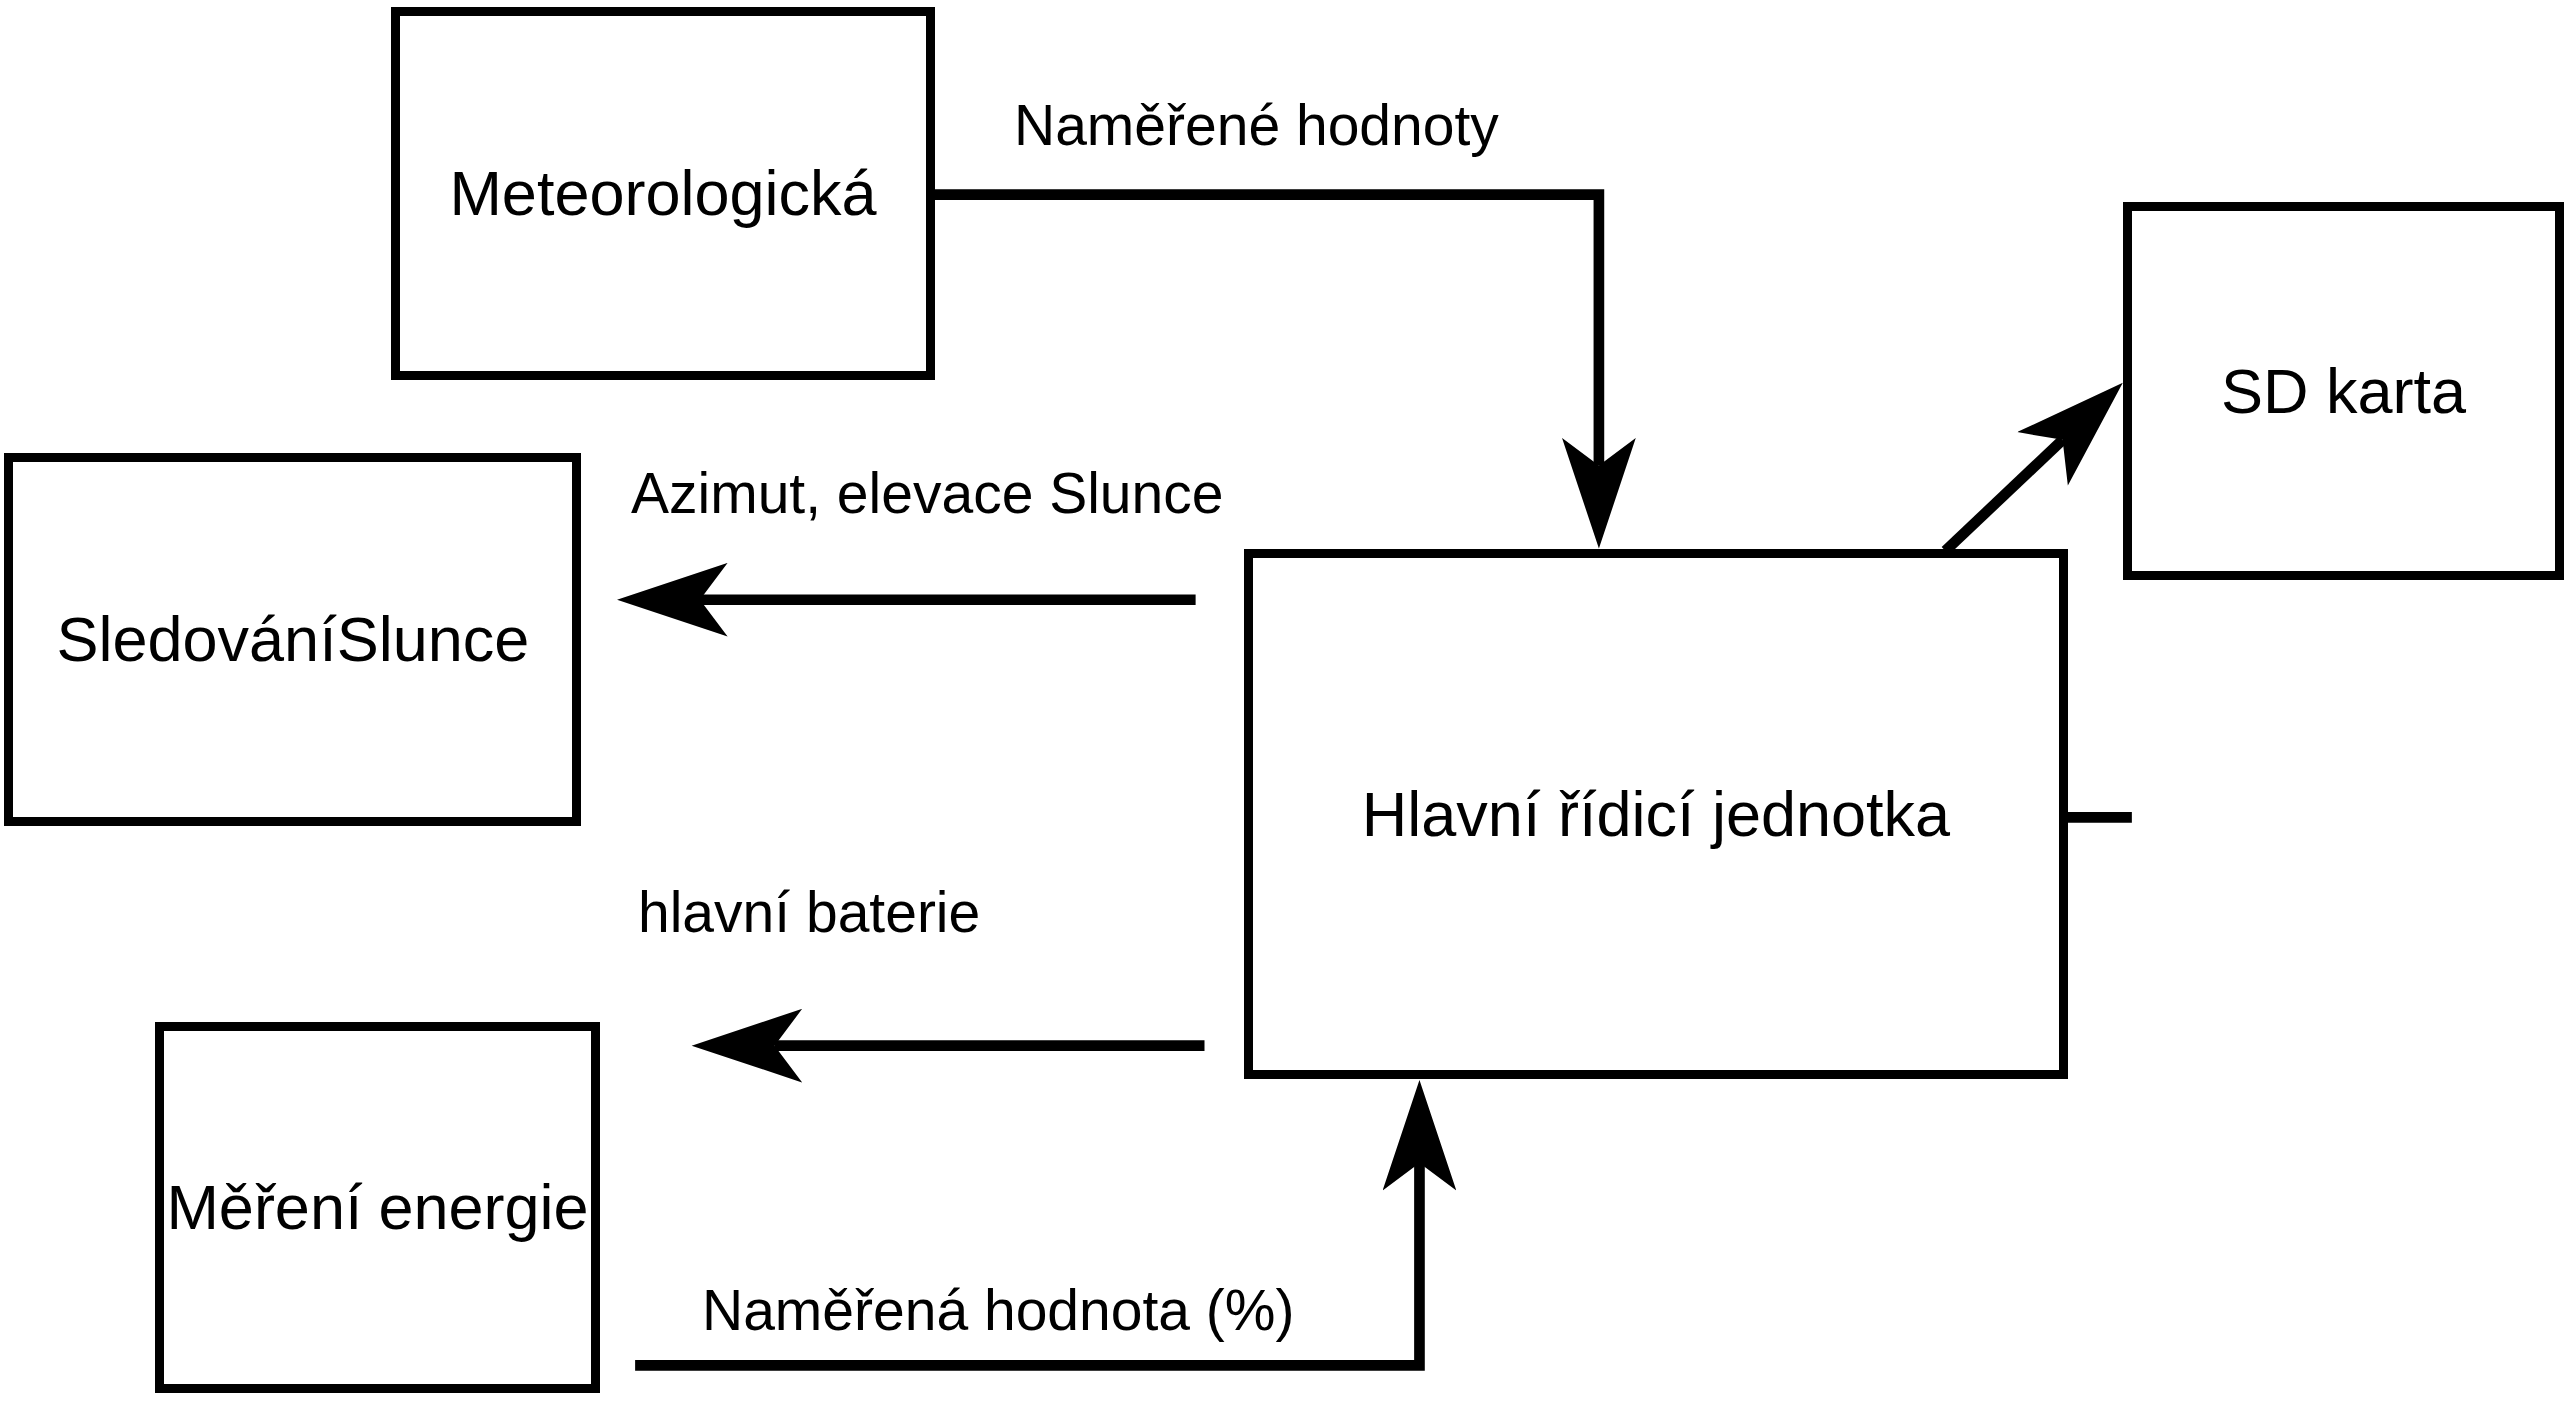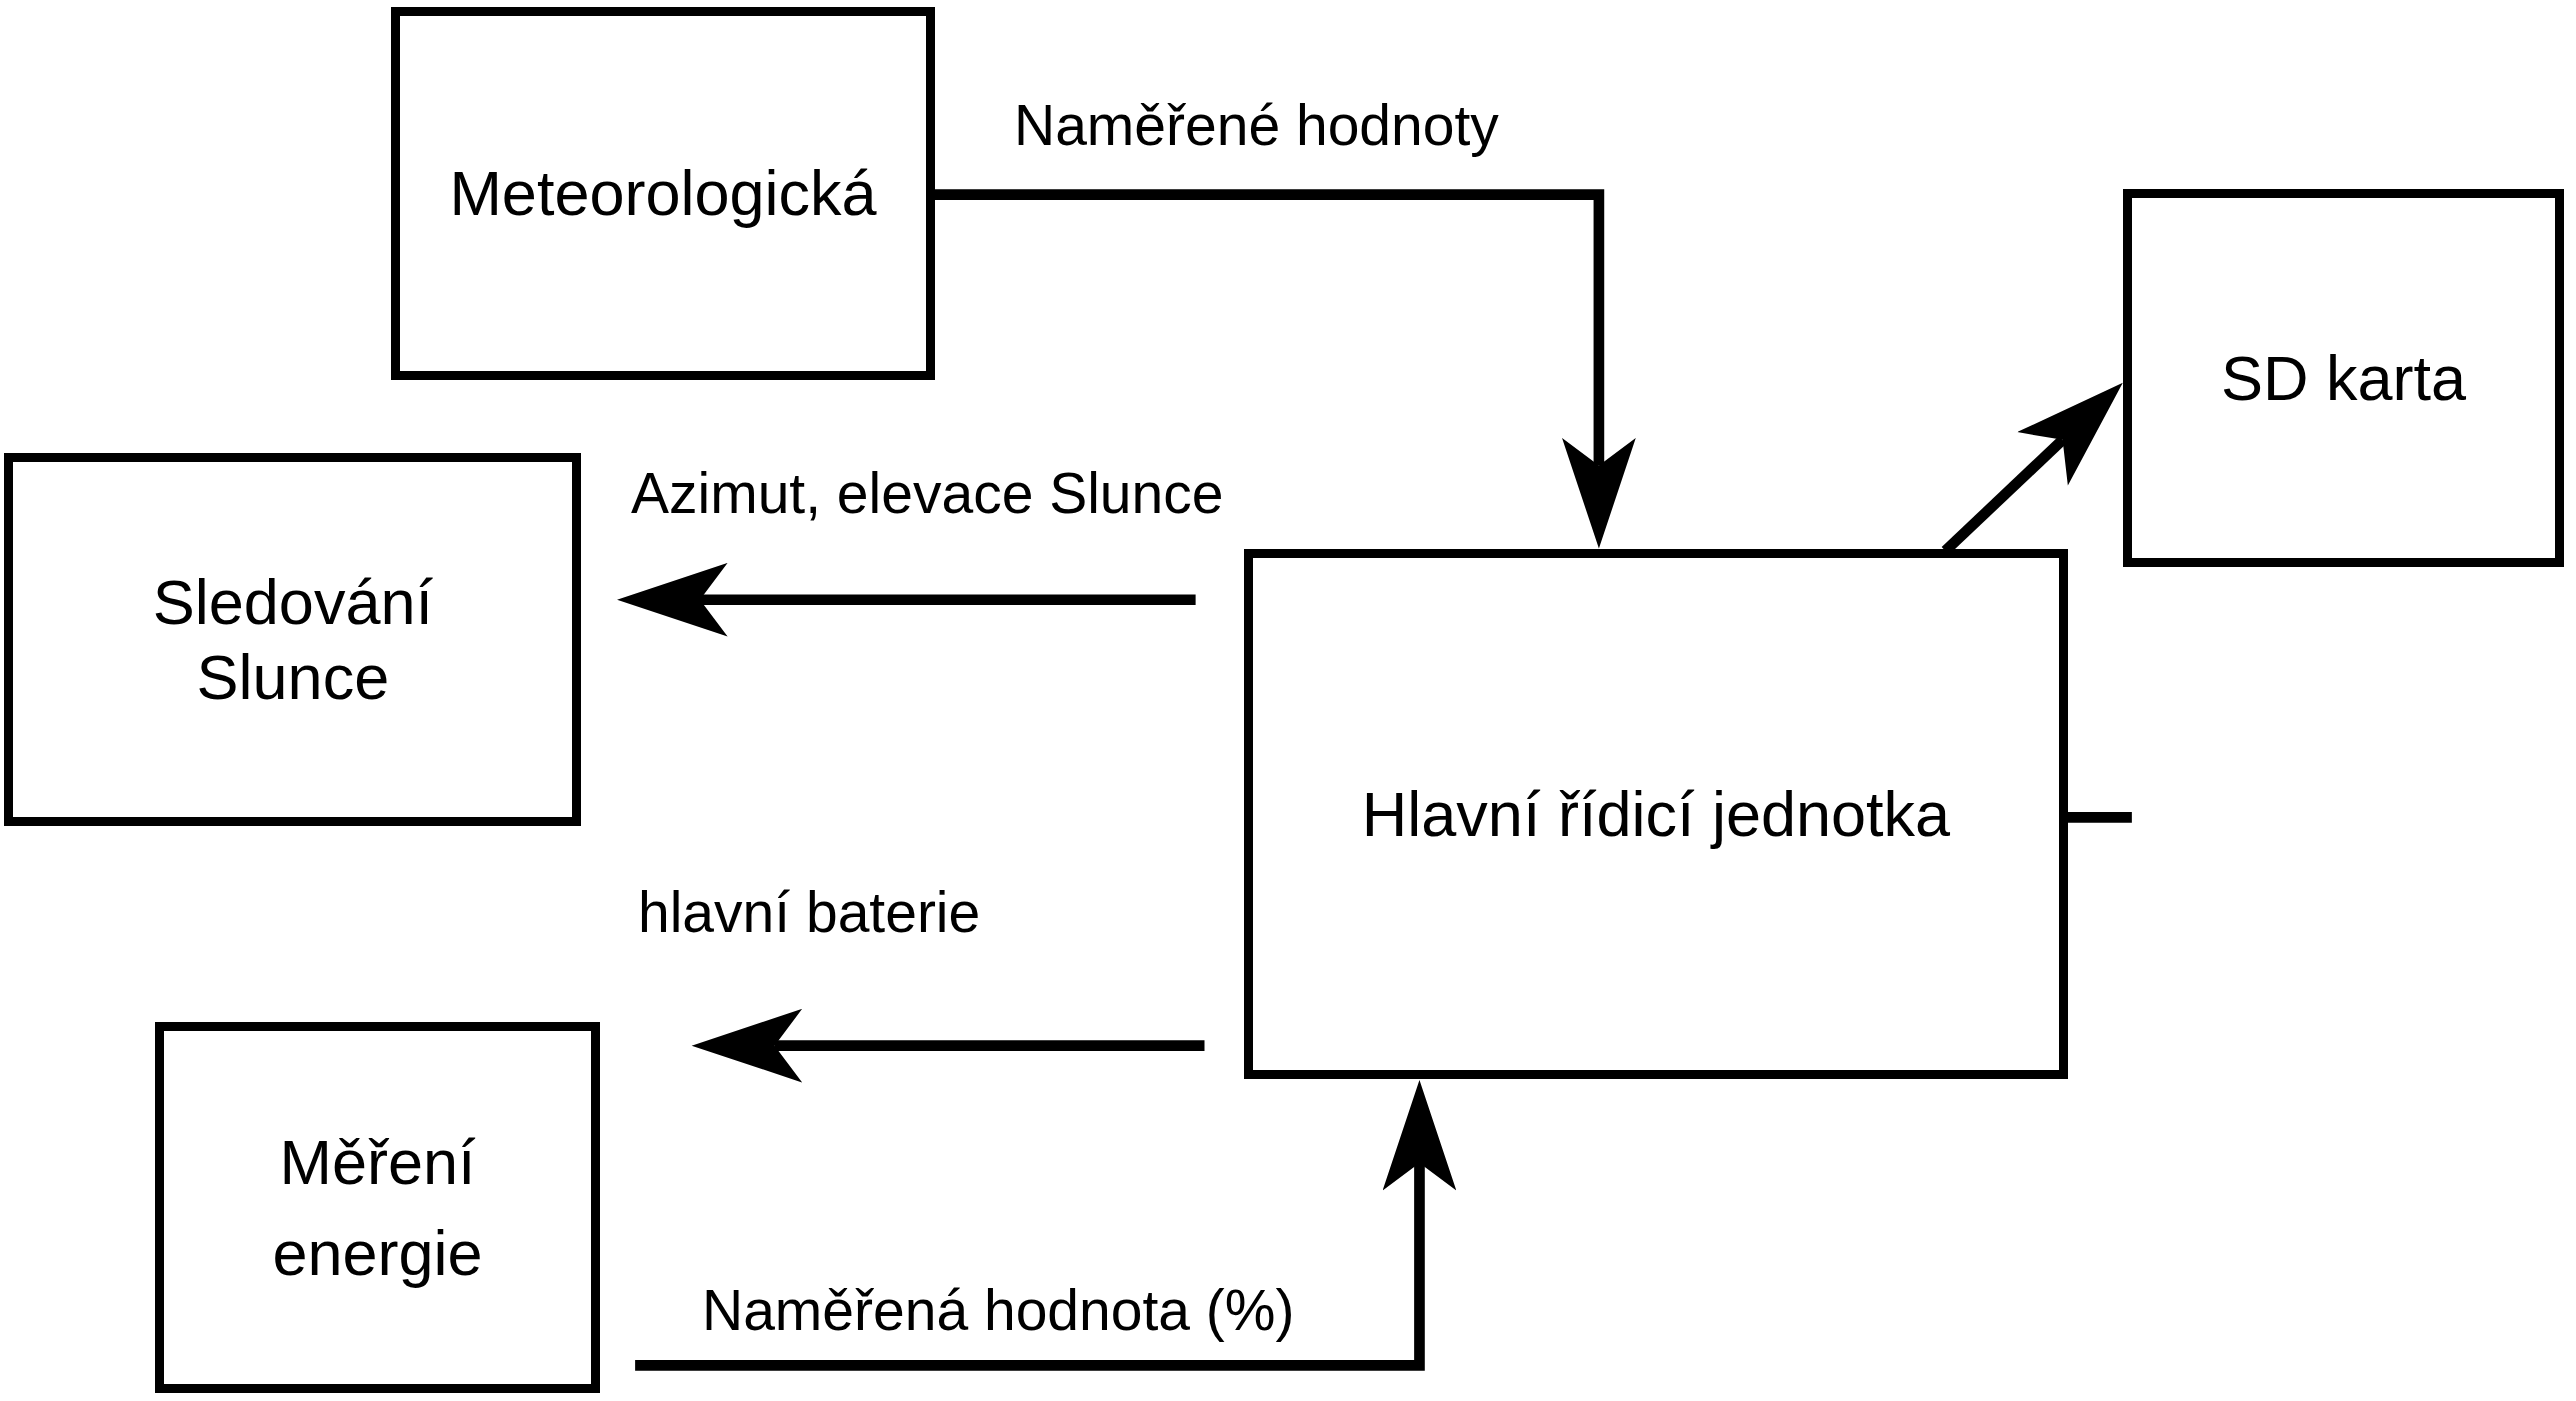--- a/index.html
+++ b/index.html
@@ -3,21 +3,21 @@
 <meta charset="utf-8">
 <style>
   :root { --line:#000000; --text:#000000; --bg:#ffffff; }
   html,body { margin:0; padding:0; background:var(--bg); }
   #canvas {
     position:relative; width:2576px; height:1402px; background:var(--bg);
     font-family:"Liberation Sans", sans-serif; color:var(--text); overflow:hidden;
   }
   .node {
     position:absolute; border:9px solid var(--line); background:var(--bg);
-    display:flex; flex-direction:column; justify-content:center;
+    display:flex; flex-direction:row; align-items:center; justify-content:center;
     text-align:center; font-size:63px; line-height:75px; box-sizing:border-box;
   }
   .edge-label {
     position:absolute; font-size:57px; line-height:73px; white-space:nowrap;
   }
   svg.wires { position:absolute; left:0; top:0; color:var(--line); pointer-events:none; }
   svg.wires * { pointer-events:none; }
 </style>
 </head>
 <body>
@@ -55,21 +55,21 @@
 
   <div class="node" style="left:155px; top:1022px; width:445px; height:371px;gap:16px;">
     <span>Měření</span>
     <span>energie</span>
   </div>
 
   <div class="node" style="left:1244px; top:549px; width:824px; height:530px;">
     <span>Hlavní řídicí jednotka</span>
   </div>
 
-  <div class="node" style="left:2123px; top:189px; width:441px; height:378px;">
+  <div class="node" style="left:2123px; top:202px; width:441px; height:378px;">
     <span>SD karta</span>
   </div>
 
 
   <div class="edge-label" style="left:1014px; top:89px;">Naměřené hodnoty</div>
 
   <div class="edge-label" style="left:631px; top:457px;">Azimut, elevace Slunce</div>
 
   <div class="edge-label" style="left:638px; top:876px;">
     <div>hlavní baterie</div>

